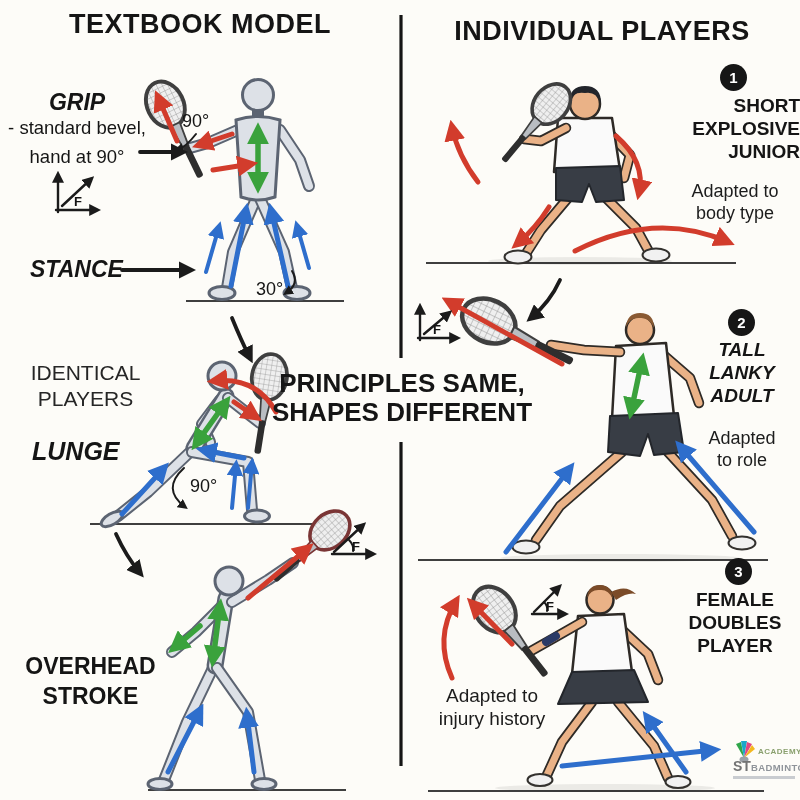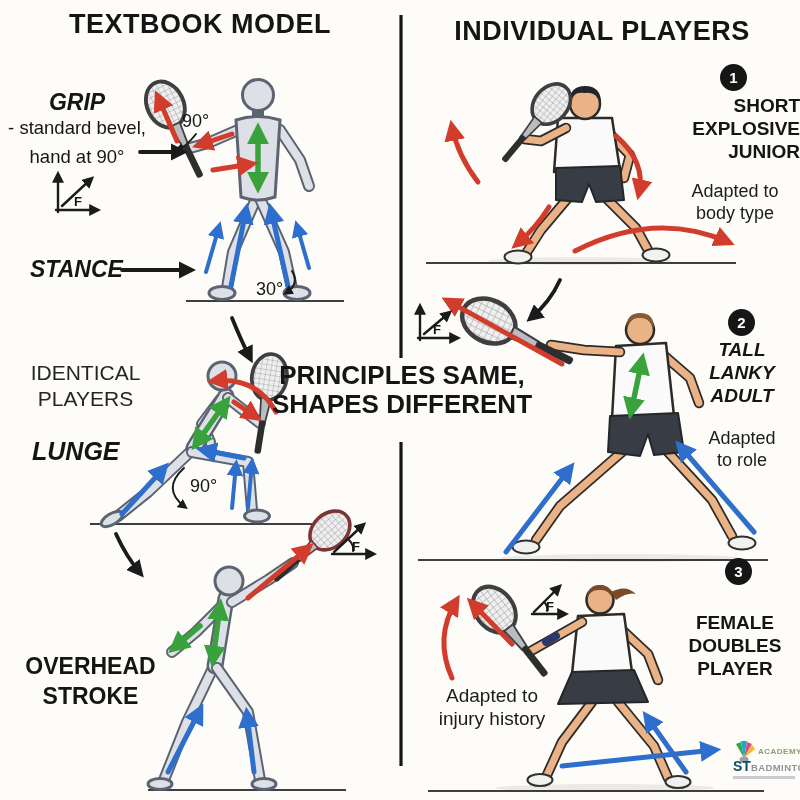--- a/index.html
+++ b/index.html
@@ -32,21 +32,21 @@
   .a-r{fill:none;stroke:#d23c2c;stroke-width:5;stroke-linecap:round;}
   .a-g{fill:none;stroke:#3aa23c;stroke-width:5.5;stroke-linecap:round;}
   .a-b{fill:none;stroke:#2e6ecc;stroke-width:5;stroke-linecap:round;}
   .a-b2{fill:none;stroke:#2e6ecc;stroke-width:4;stroke-linecap:round;}
   .a-k{fill:none;stroke:#1b1b1b;stroke-width:3.8;stroke-linecap:round;}
   .a-k2{fill:none;stroke:#1b1b1b;stroke-width:2;stroke-linecap:round;}
   .axis{fill:none;stroke:#1b1b1b;stroke-width:2.4;stroke-linecap:round;}
   .gline{stroke:#3f3f3f;stroke-width:2;}
   .flab{font-size:13px;font-weight:bold;fill:#141414;font-family:"Liberation Sans",sans-serif;}
   .logo-top{font-size:8px;color:#8aa06e;font-weight:bold;letter-spacing:.5px;}
-  .logo-st{font-size:14px;font-weight:bold;color:#0c4a6e;}
+  .logo-st{font-size:14px;font-weight:bold;color:#737373;}
   .logo-main{font-size:9.5px;font-weight:bold;color:#8f949a;letter-spacing:.4px;}
   .logo-bar{position:absolute;background:#c9ccd0;height:2.5px;}
 </style>
 </head>
 <body>
 
 <div class="stage">
 
 <svg class="art" width="800" height="800" viewBox="0 0 800 800">
   <defs>
@@ -312,21 +312,21 @@
 </div>
 
 <div class="t h" style="left:32px;top:437px;font-size:25px;">LUNGE</div>
 <div class="t angle" style="left:190px;top:476px;">90°</div>
 
 <div class="t ctr" style="left:18px;top:652px;width:145px;font-size:23px;font-weight:bold;line-height:1.3;">
   <div>OVERHEAD</div>
   <div>STROKE</div>
 </div>
 
-<div class="t bigmsg ctr" style="left:252px;top:361px;width:300px;">
+<div class="t bigmsg ctr" style="left:252px;top:369px;width:300px;">
   <div>PRINCIPLES SAME,</div>
   <div>SHAPES DIFFERENT</div>
 </div>
 
 <div class="badge" style="left:720px;top:64px;">
   <span>1</span>
 </div>
 <div class="t pname ctr" style="left:670px;top:95px;width:130px;text-align:right;">
   <div>SHORT</div>
   <div>EXPLOSIVE</div>
@@ -346,21 +346,21 @@
   <div>ADULT</div>
 </div>
 <div class="t pnote ctr" style="left:684px;top:428px;width:116px;">
   <div>Adapted</div>
   <div>to role</div>
 </div>
 
 <div class="badge" style="left:725px;top:558px;">
   <span>3</span>
 </div>
-<div class="t pname ctr" style="left:670px;top:589px;width:130px;margin-top:23px;">
+<div class="t pname ctr" style="left:670px;top:589px;width:130px;">
   <div>FEMALE</div>
   <div>DOUBLES</div>
   <div>PLAYER</div>
 </div>
 <div class="t pnote ctr" style="left:412px;top:685px;width:160px;font-size:19px;">
   <div>Adapted to</div>
   <div>injury history</div>
 </div>
 
 <div class="t logo-top" style="left:758px;top:747px;">ACADEMY</div>

